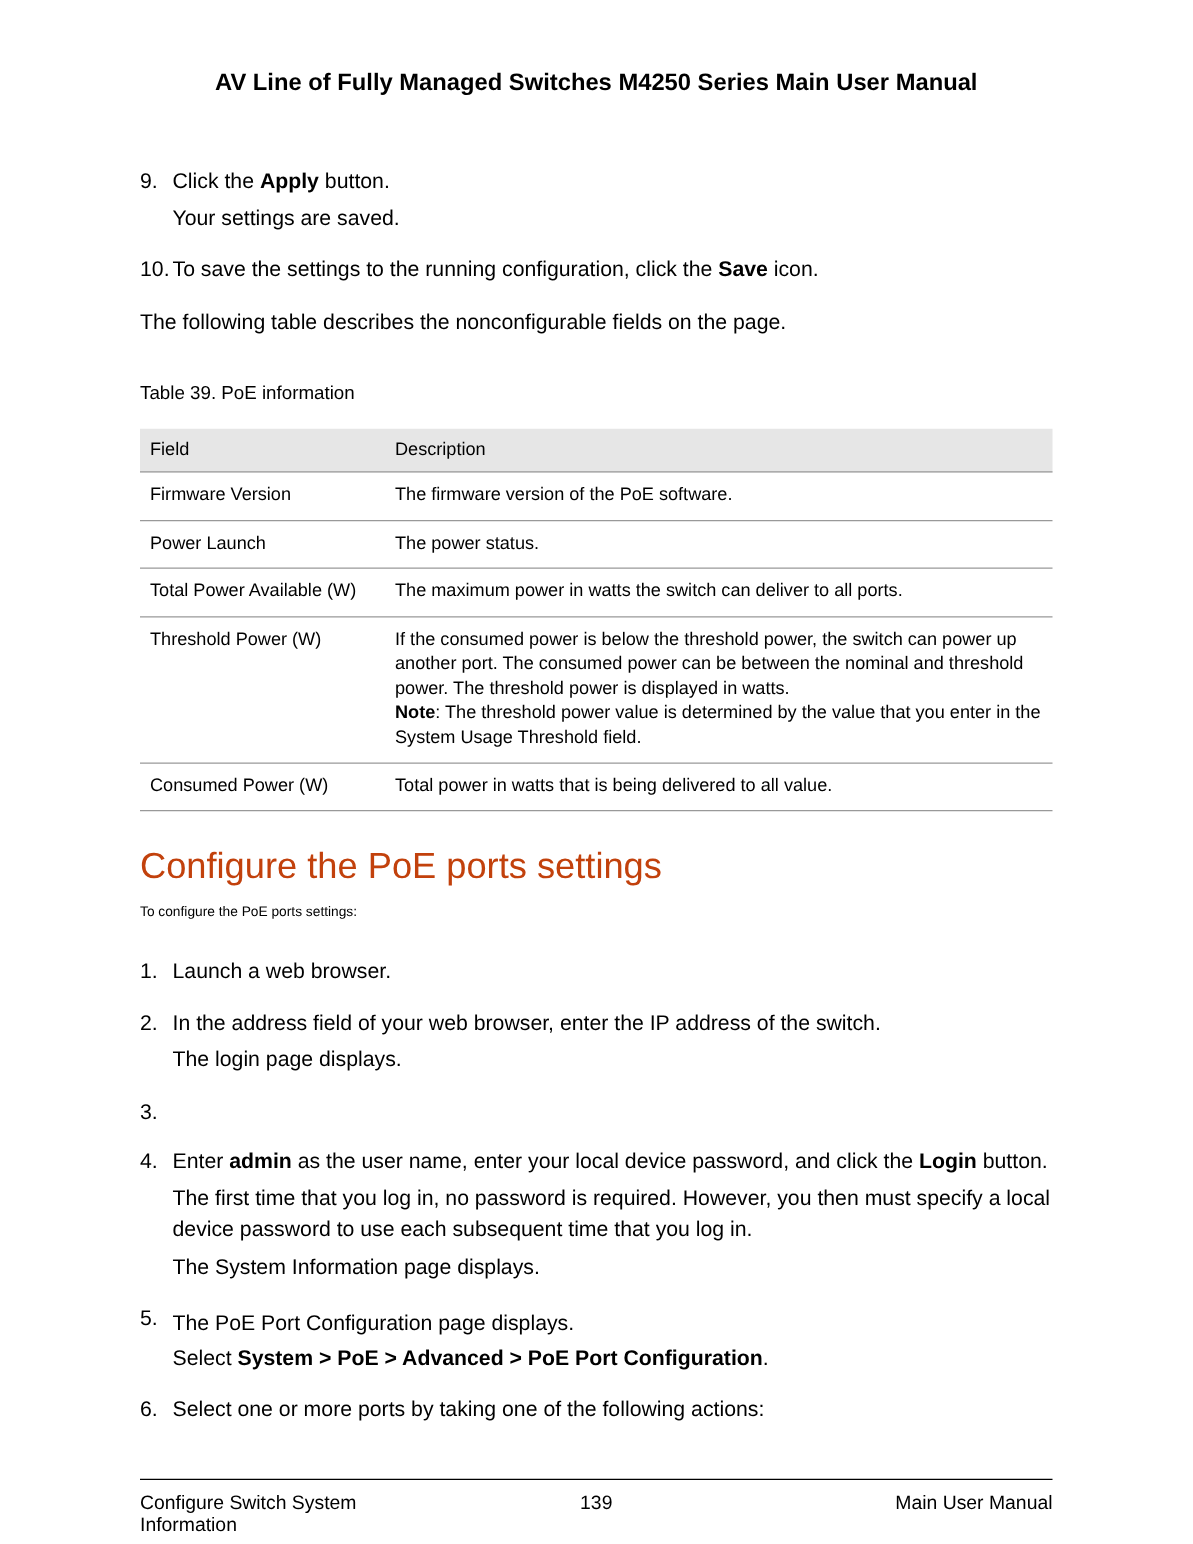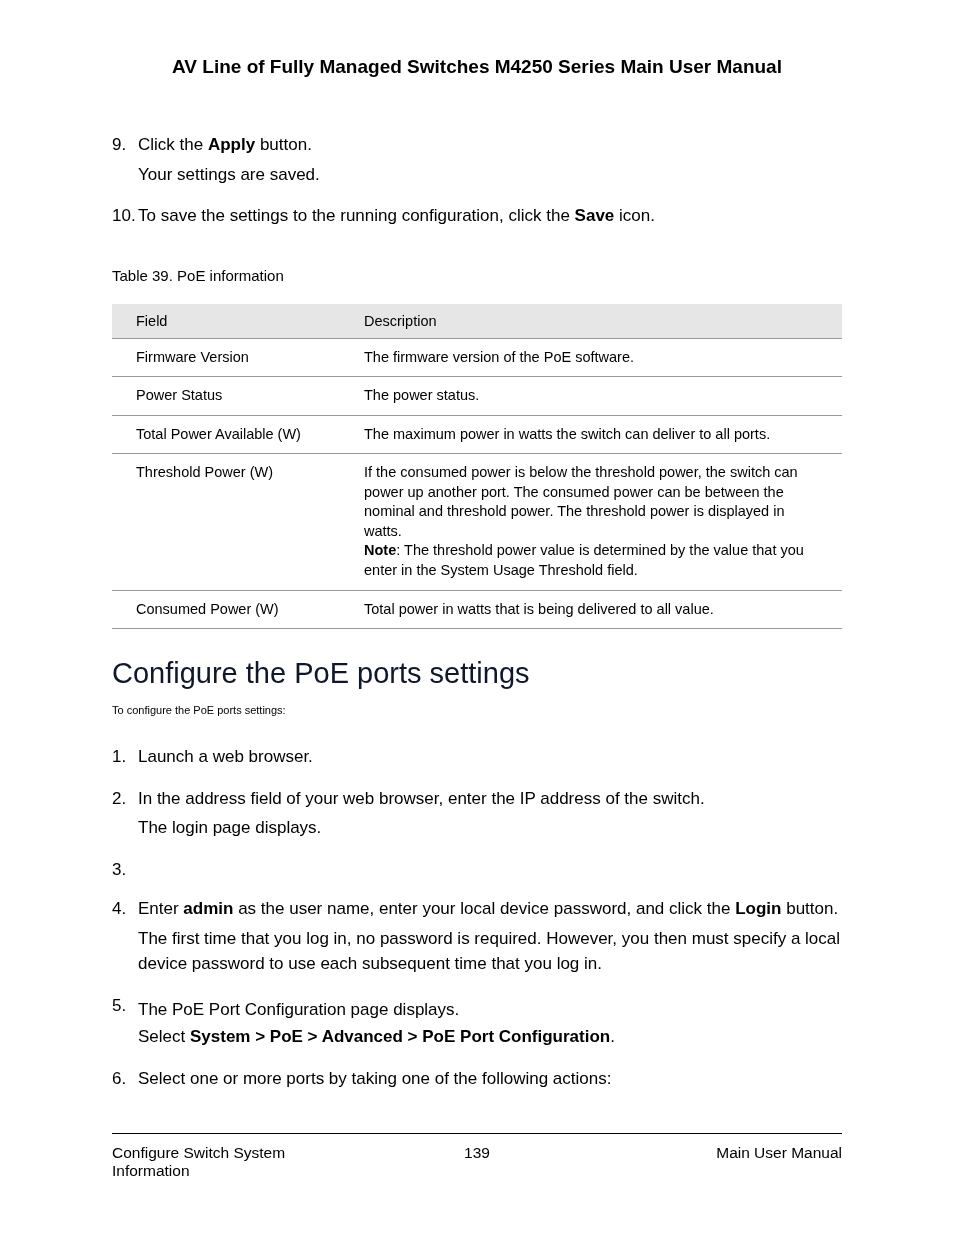--- a/index.html
+++ b/index.html
@@ -56,34 +56,34 @@
       width: 100%;
       border-collapse: collapse;
       font-size: 14.5px;
     }
     table.data thead tr {
       background: #e6e6e6;
     }
     table.data th, table.data td {
       text-align: left;
       font-weight: normal;
-      padding: 9px 24px;
+      padding: 9px 8px;
       vertical-align: top;
       border-bottom: 1px solid #999;
     }
     table.data th:first-child, table.data td:first-child {
       width: 180px;
     }
     table.data td {
       line-height: 1.35;
     }
     .section-heading {
       font-size: 29px;
       font-weight: normal;
-      color: #0f172a;
+      color: #c2410c;
       margin-top: 28px;
       margin-bottom: 14px;
     }
     .sub-heading {
       font-weight: normal;
       font-size: 11px;
       margin-bottom: 28px;
     }
     .footer {
       display: flex;
@@ -117,37 +117,38 @@
         </div>
       </li>
       <li class="num-item">
         <div class="num">10.</div>
         <div class="content">
           <div>To save the settings to the running configuration, click the <b>Save</b> icon.</div>
         </div>
       </li>
     </ul>
 
+  <div class="para">The following table describes the nonconfigurable fields on the page.</div>
 
   <div class="table-caption">Table 39. PoE information</div>
 
   <table class="data">
     <thead>
       <tr>
         <th>Field</th>
         <th>Description</th>
       </tr>
     </thead>
     <tbody id="table-body">
         <tr>
           <td>Firmware Version</td>
           <td>The firmware version of the PoE software.</td>
         </tr>
         <tr>
-          <td>Power Status</td>
+          <td>Power Launch</td>
           <td>The power status.</td>
         </tr>
         <tr>
           <td>Total Power Available (W)</td>
           <td>The maximum power in watts the switch can deliver to all ports.</td>
         </tr>
         <tr>
           <td>Threshold Power (W)</td>
           <td>If the consumed power is below the threshold power, the switch can power up another port. The consumed power can be between the nominal and threshold power. The threshold power is displayed in watts.<br><b>Note</b>: The threshold power value is determined by the value that you enter in the System Usage Threshold field.</td>
         </tr>
@@ -178,20 +179,21 @@
       <li class="num-item">
         <div class="num">3.</div>
         <div class="content">
         </div>
       </li>
       <li class="num-item">
         <div class="num">4.</div>
         <div class="content">
           <div>Enter <b>admin</b> as the user name, enter your local device password, and click the <b>Login</b> button.</div>
           <div style="margin-top: 4px;">The first time that you log in, no password is required. However, you then must specify a local device password to use each subsequent time that you log in.</div>
+          <div style="margin-top: 4px;">The System Information page displays.</div>
         </div>
       </li>
       <li class="num-item">
         <div class="num">5.</div>
         <div class="content">
           <div style="margin-top: 4px;">The PoE Port Configuration page displays.</div>
           <div>Select <b>System &gt; PoE &gt; Advanced &gt; PoE Port Configuration</b>.</div>
         </div>
       </li>
       <li class="num-item">

